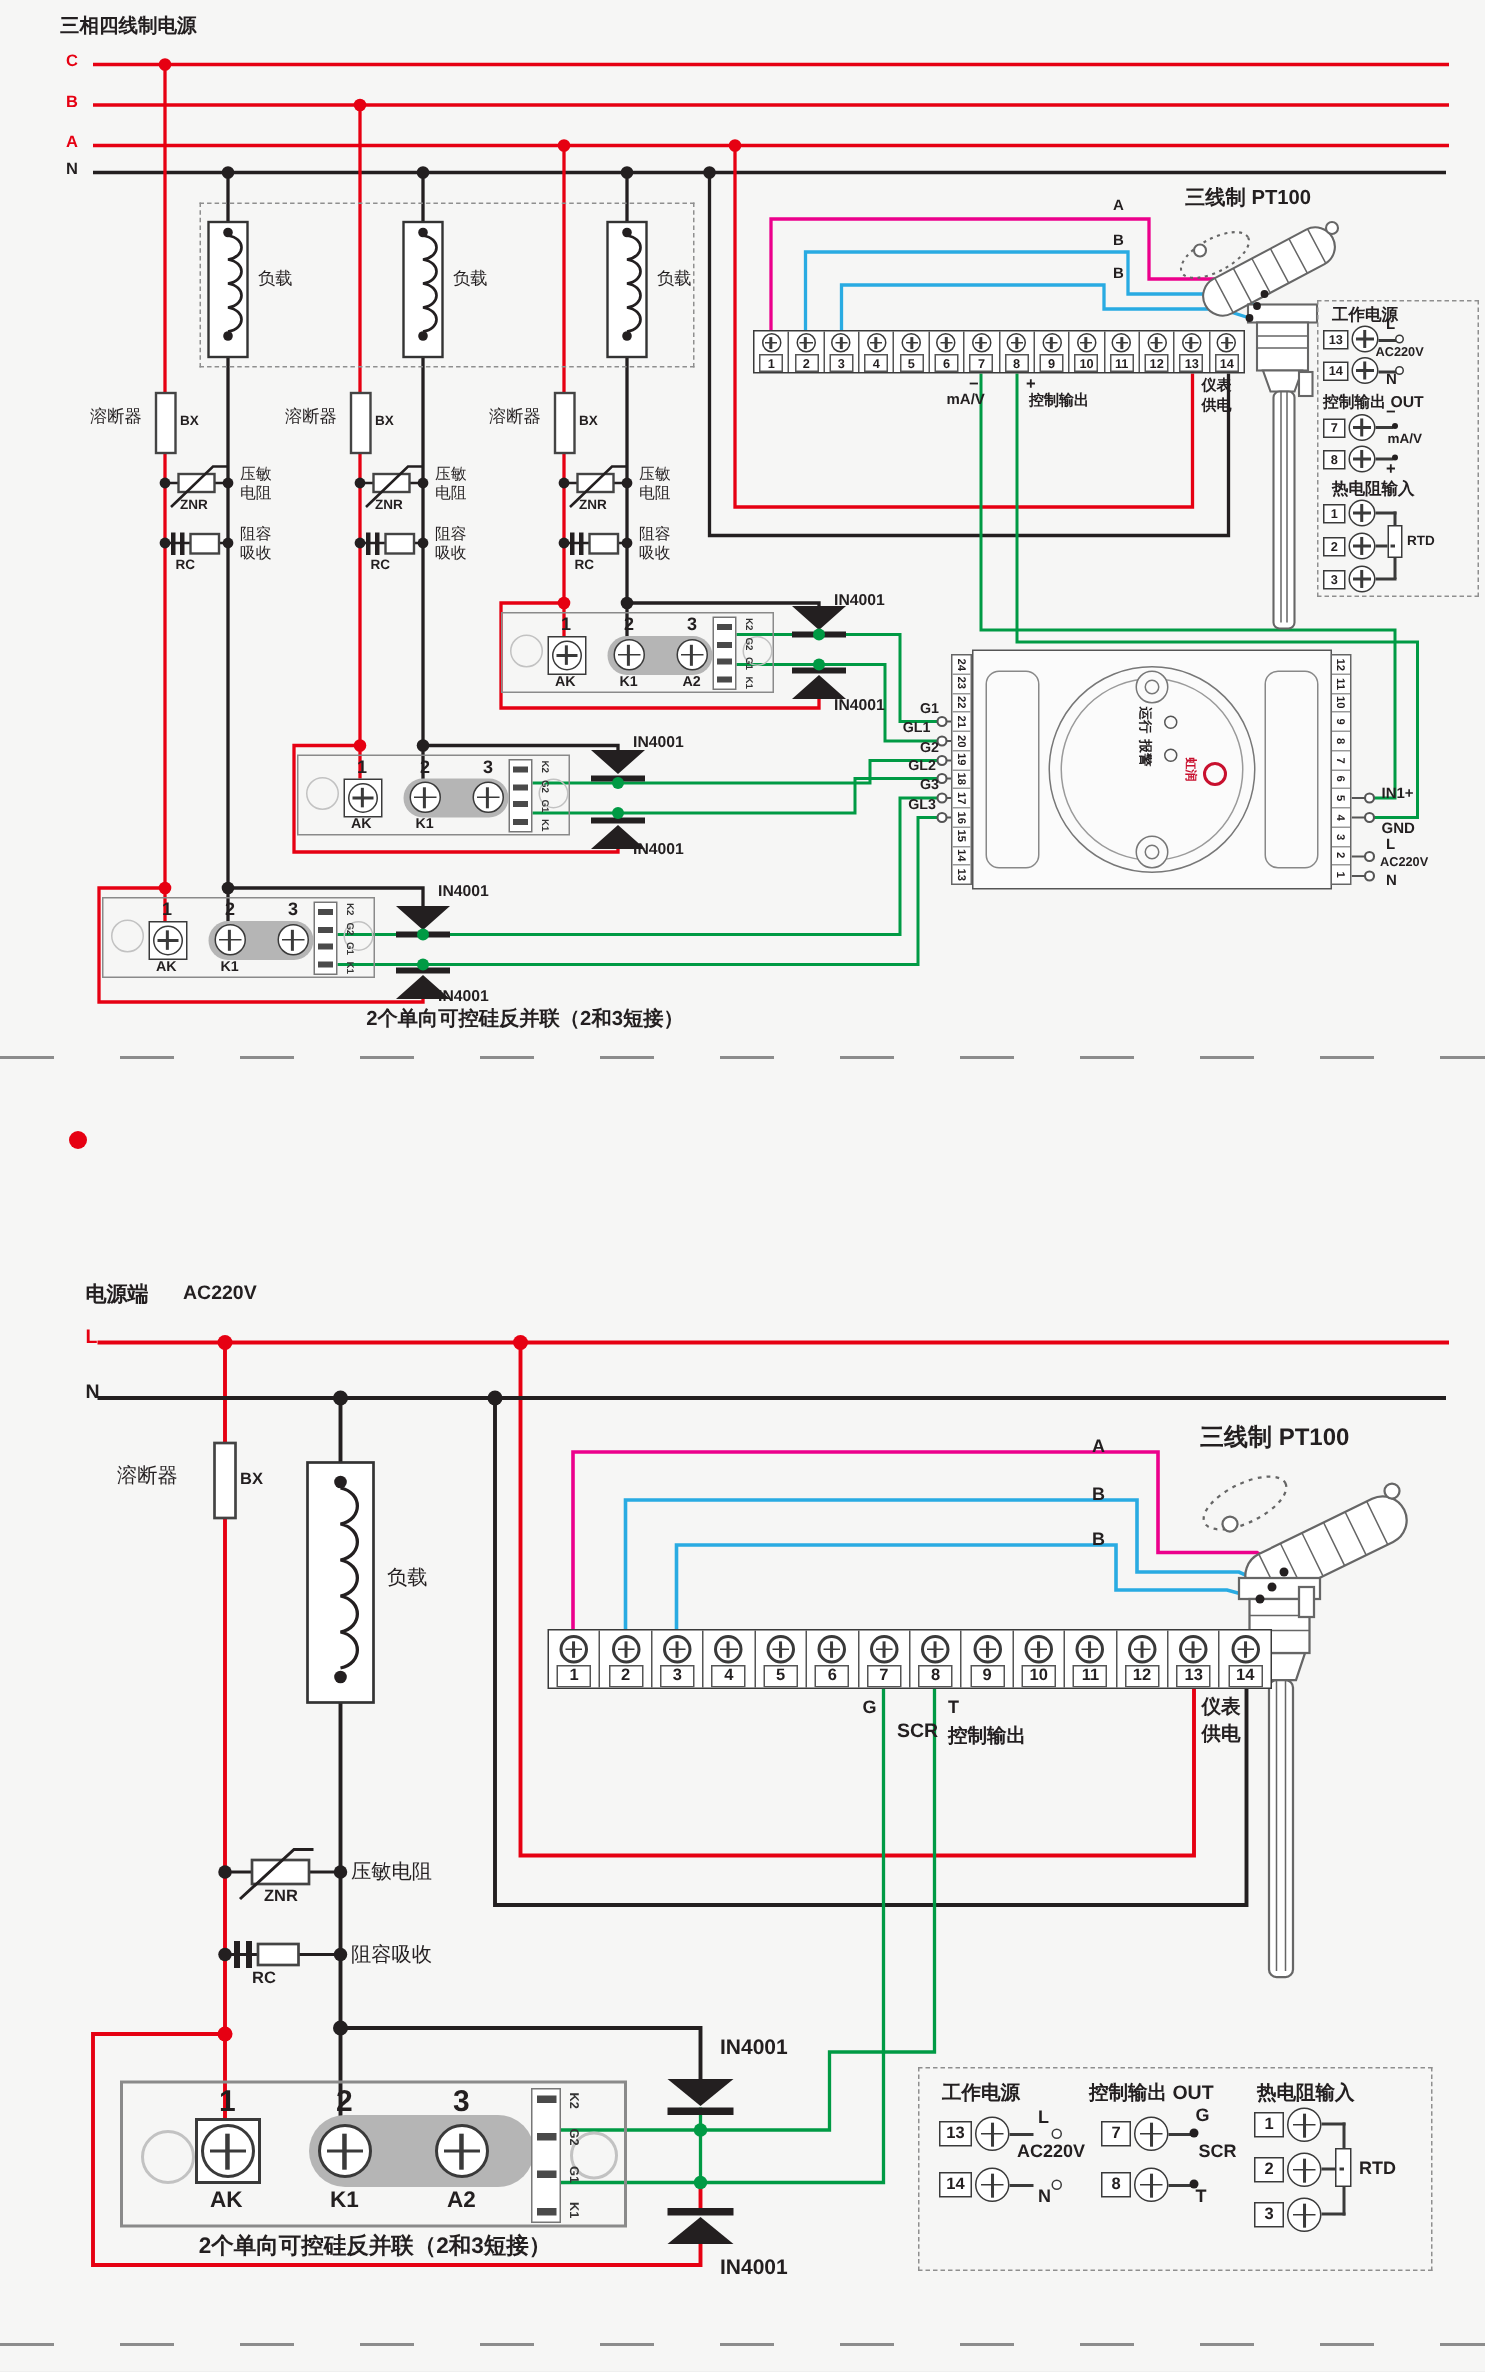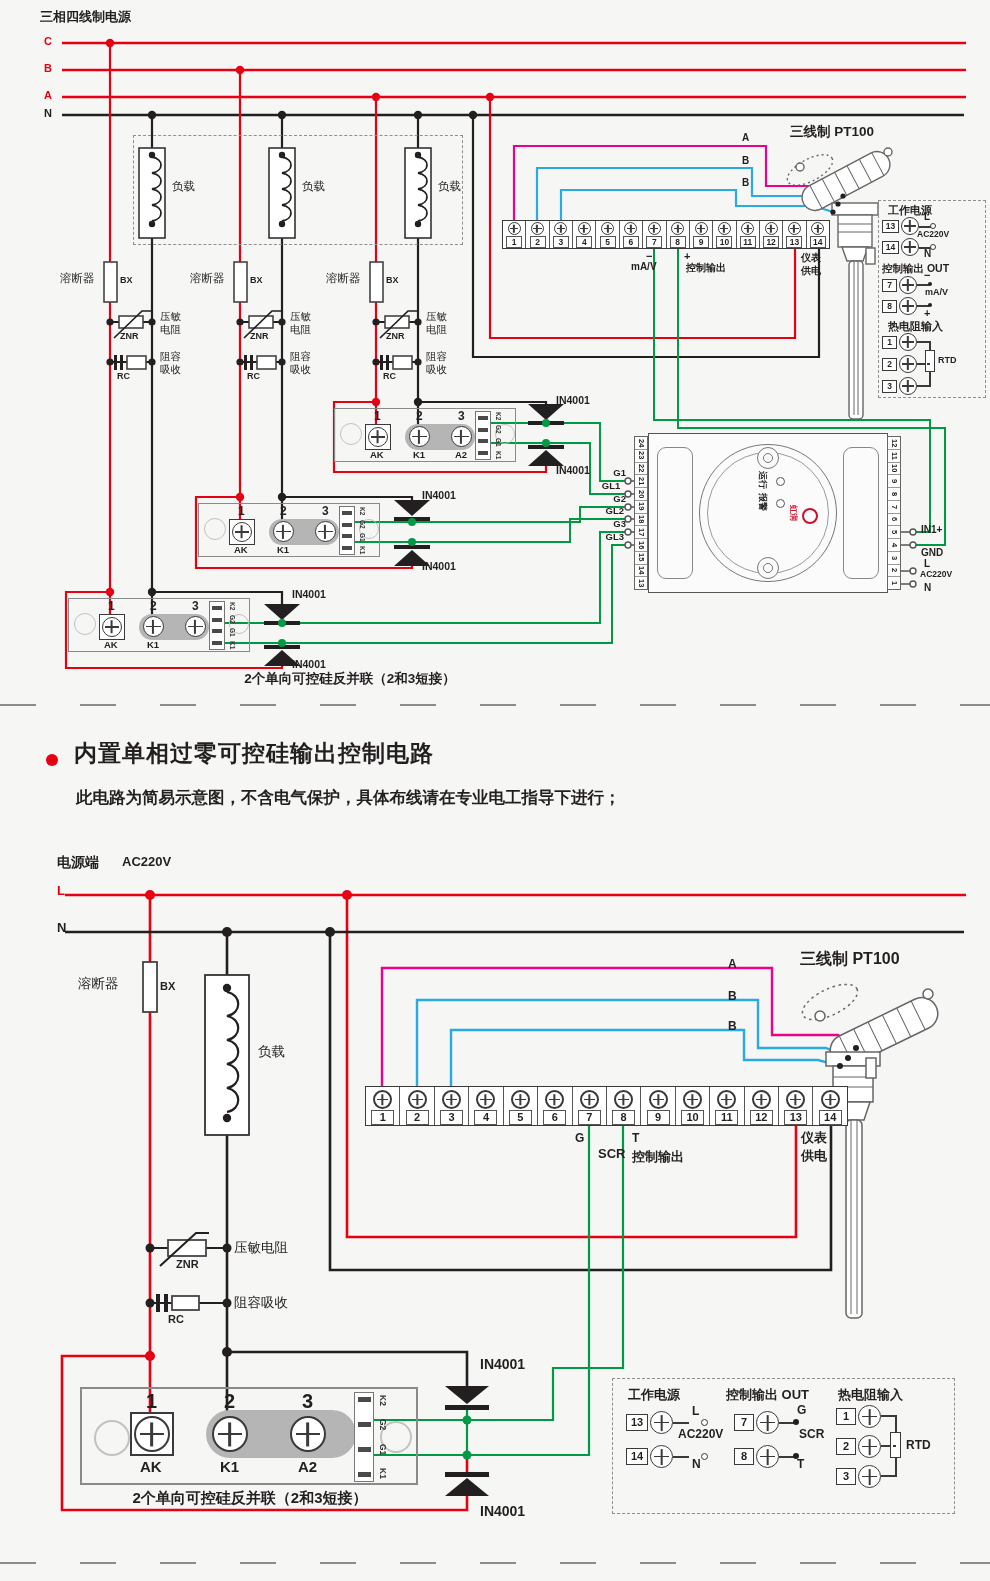--- a/index.html
+++ b/index.html
@@ -615,22 +615,20 @@
 <div class="vl" style="left:929px;top:341px;height:11px"></div>
 <div class="nbox" style="left:925px;top:350px;width:10px;height:22px"></div>
 <div class="vl" style="left:929px;top:372px;height:14px"></div>
 <div class="hl" style="left:927px;top:363px;width:3px"></div>
 <div class="t b" style="left:938px;top:355px;font-size:9px">RTD</div>
 
 <div class="t b" style="left:170px;top:671px;width:360px;text-align:center;font-size:13.5px">2个单向可控硅反并联（2和3短接）</div>
 <div class="divider" style="top:704px"></div>
 
 <div class="a" style="left:46px;top:754px;width:12px;height:12px;border-radius:50%;background:#e60012"></div>
-<div class="t b" style="left:74px;top:740px;font-size:23px;letter-spacing:1px">内置单相过零可控硅输出控制电路</div>
-<div class="t b" style="left:76px;top:788px;font-size:16.5px">此电路为简易示意图，不含电气保护，具体布线请在专业电工指导下进行；</div>
 
 <div class="t b" style="left:57px;top:854px;font-size:14px">电源端</div>
 <div class="t b" style="left:122px;top:855px;font-size:13px">AC220V</div>
 <div class="t b red" style="left:57px;top:884px;font-size:13px">L</div>
 <div class="t b" style="left:57px;top:921px;font-size:13px">N</div>
 
 <div class="t" style="left:78px;top:976px;font-size:13.5px">溶断器</div>
 <div class="t b" style="left:160px;top:980px;font-size:11px">BX</div>
 <div class="t" style="left:258px;top:1044px;font-size:13.5px">负载</div>
 <div class="t" style="left:234px;top:1240px;font-size:13.5px">压敏电阻</div>

